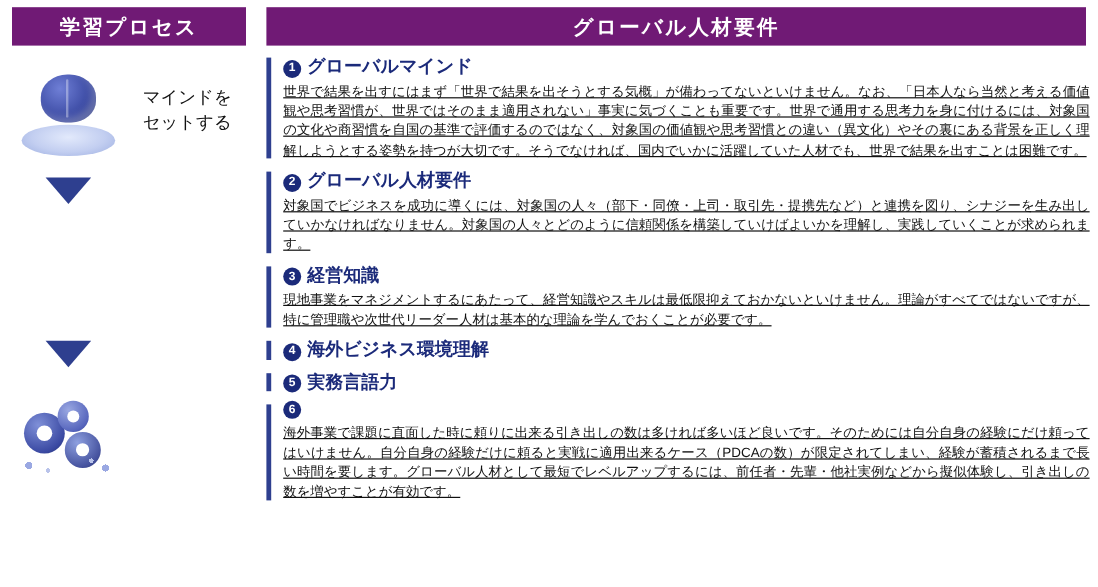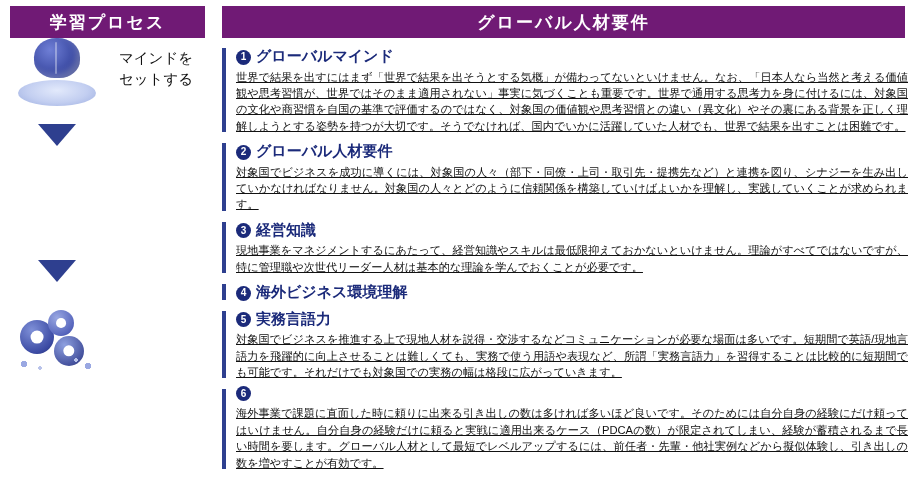--- a/index.html
+++ b/index.html
@@ -40,21 +40,21 @@
   }
   .hdr-right {
     left: 222px;
     width: 683px;
   }
 
   
   .left-col {
     position: absolute;
     left: 8px;
-    top: 32px;
+    top: 56px;
     width: 200px;
     height: 430px;
   }
   .step {
     position: absolute;
     left: 0;
     width: 200px;
     height: 86px;
   }
   .step-visual {
@@ -330,21 +330,20 @@
         <span class="num">4</span>
         <span>海外ビジネス環境理解</span>
       </div>
     </div>
 
     <div class="item">
       <div class="item-title">
         <span class="num">5</span>
         <span>実務言語力</span>
       </div>
-      <p class="item-body">対象国でビジネスを推進する上で現地人材を説得・交渉するなどコミュニケーションが必要な場面は多いです。短期間で英語/現地言語力を飛躍的に向上させることは難しくても、実務で使う用語や表現など、所謂「実務言語力」を習得することは比較的に短期間でも可能です。それだけでも対象国での実務の幅は格段に広がっていきます。</p>
     </div>
 
     <div class="item">
       <div class="item-title">
         <span class="num">6</span>
       </div>
       <p class="item-body">海外事業で課題に直面した時に頼りに出来る引き出しの数は多ければ多いほど良いです。そのためには自分自身の経験にだけ頼ってはいけません。自分自身の経験だけに頼ると実戦に適用出来るケース（PDCAの数）が限定されてしまい、経験が蓄積されるまで長い時間を要します。グローバル人材として最短でレベルアップするには、前任者・先輩・他社実例などから擬似体験し、引き出しの数を増やすことが有効です。</p>
     </div>
 
   </div>

